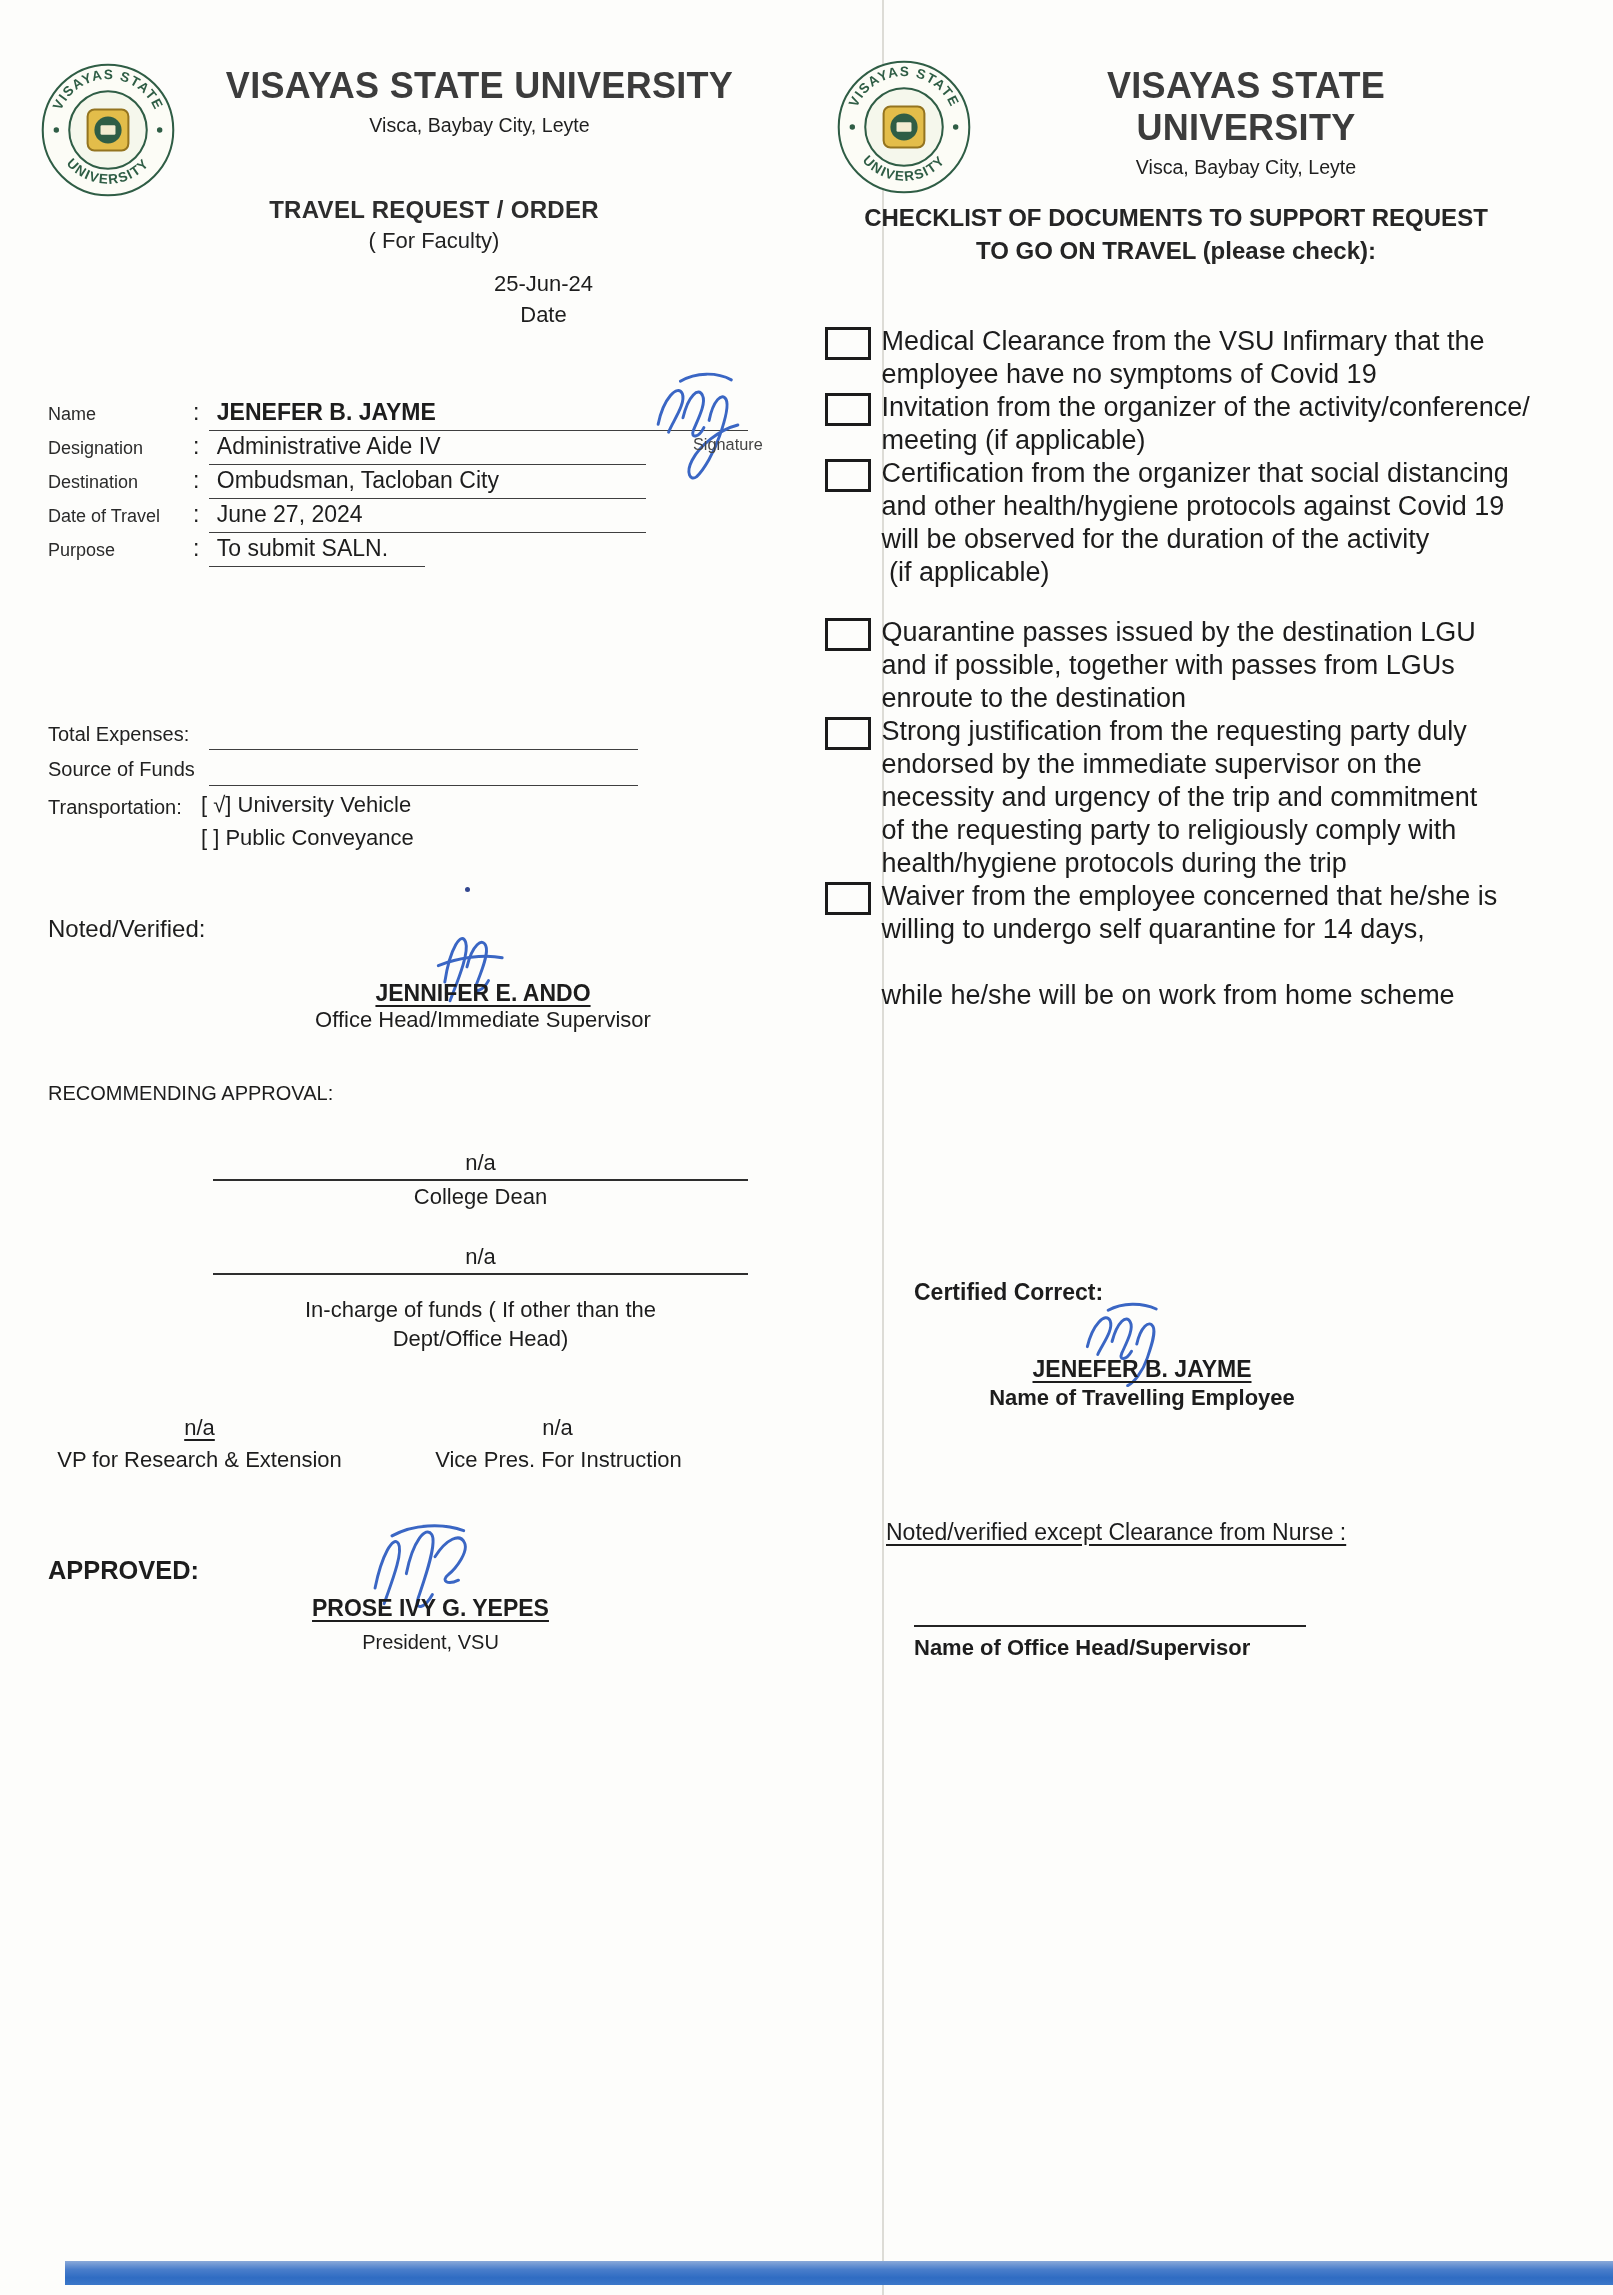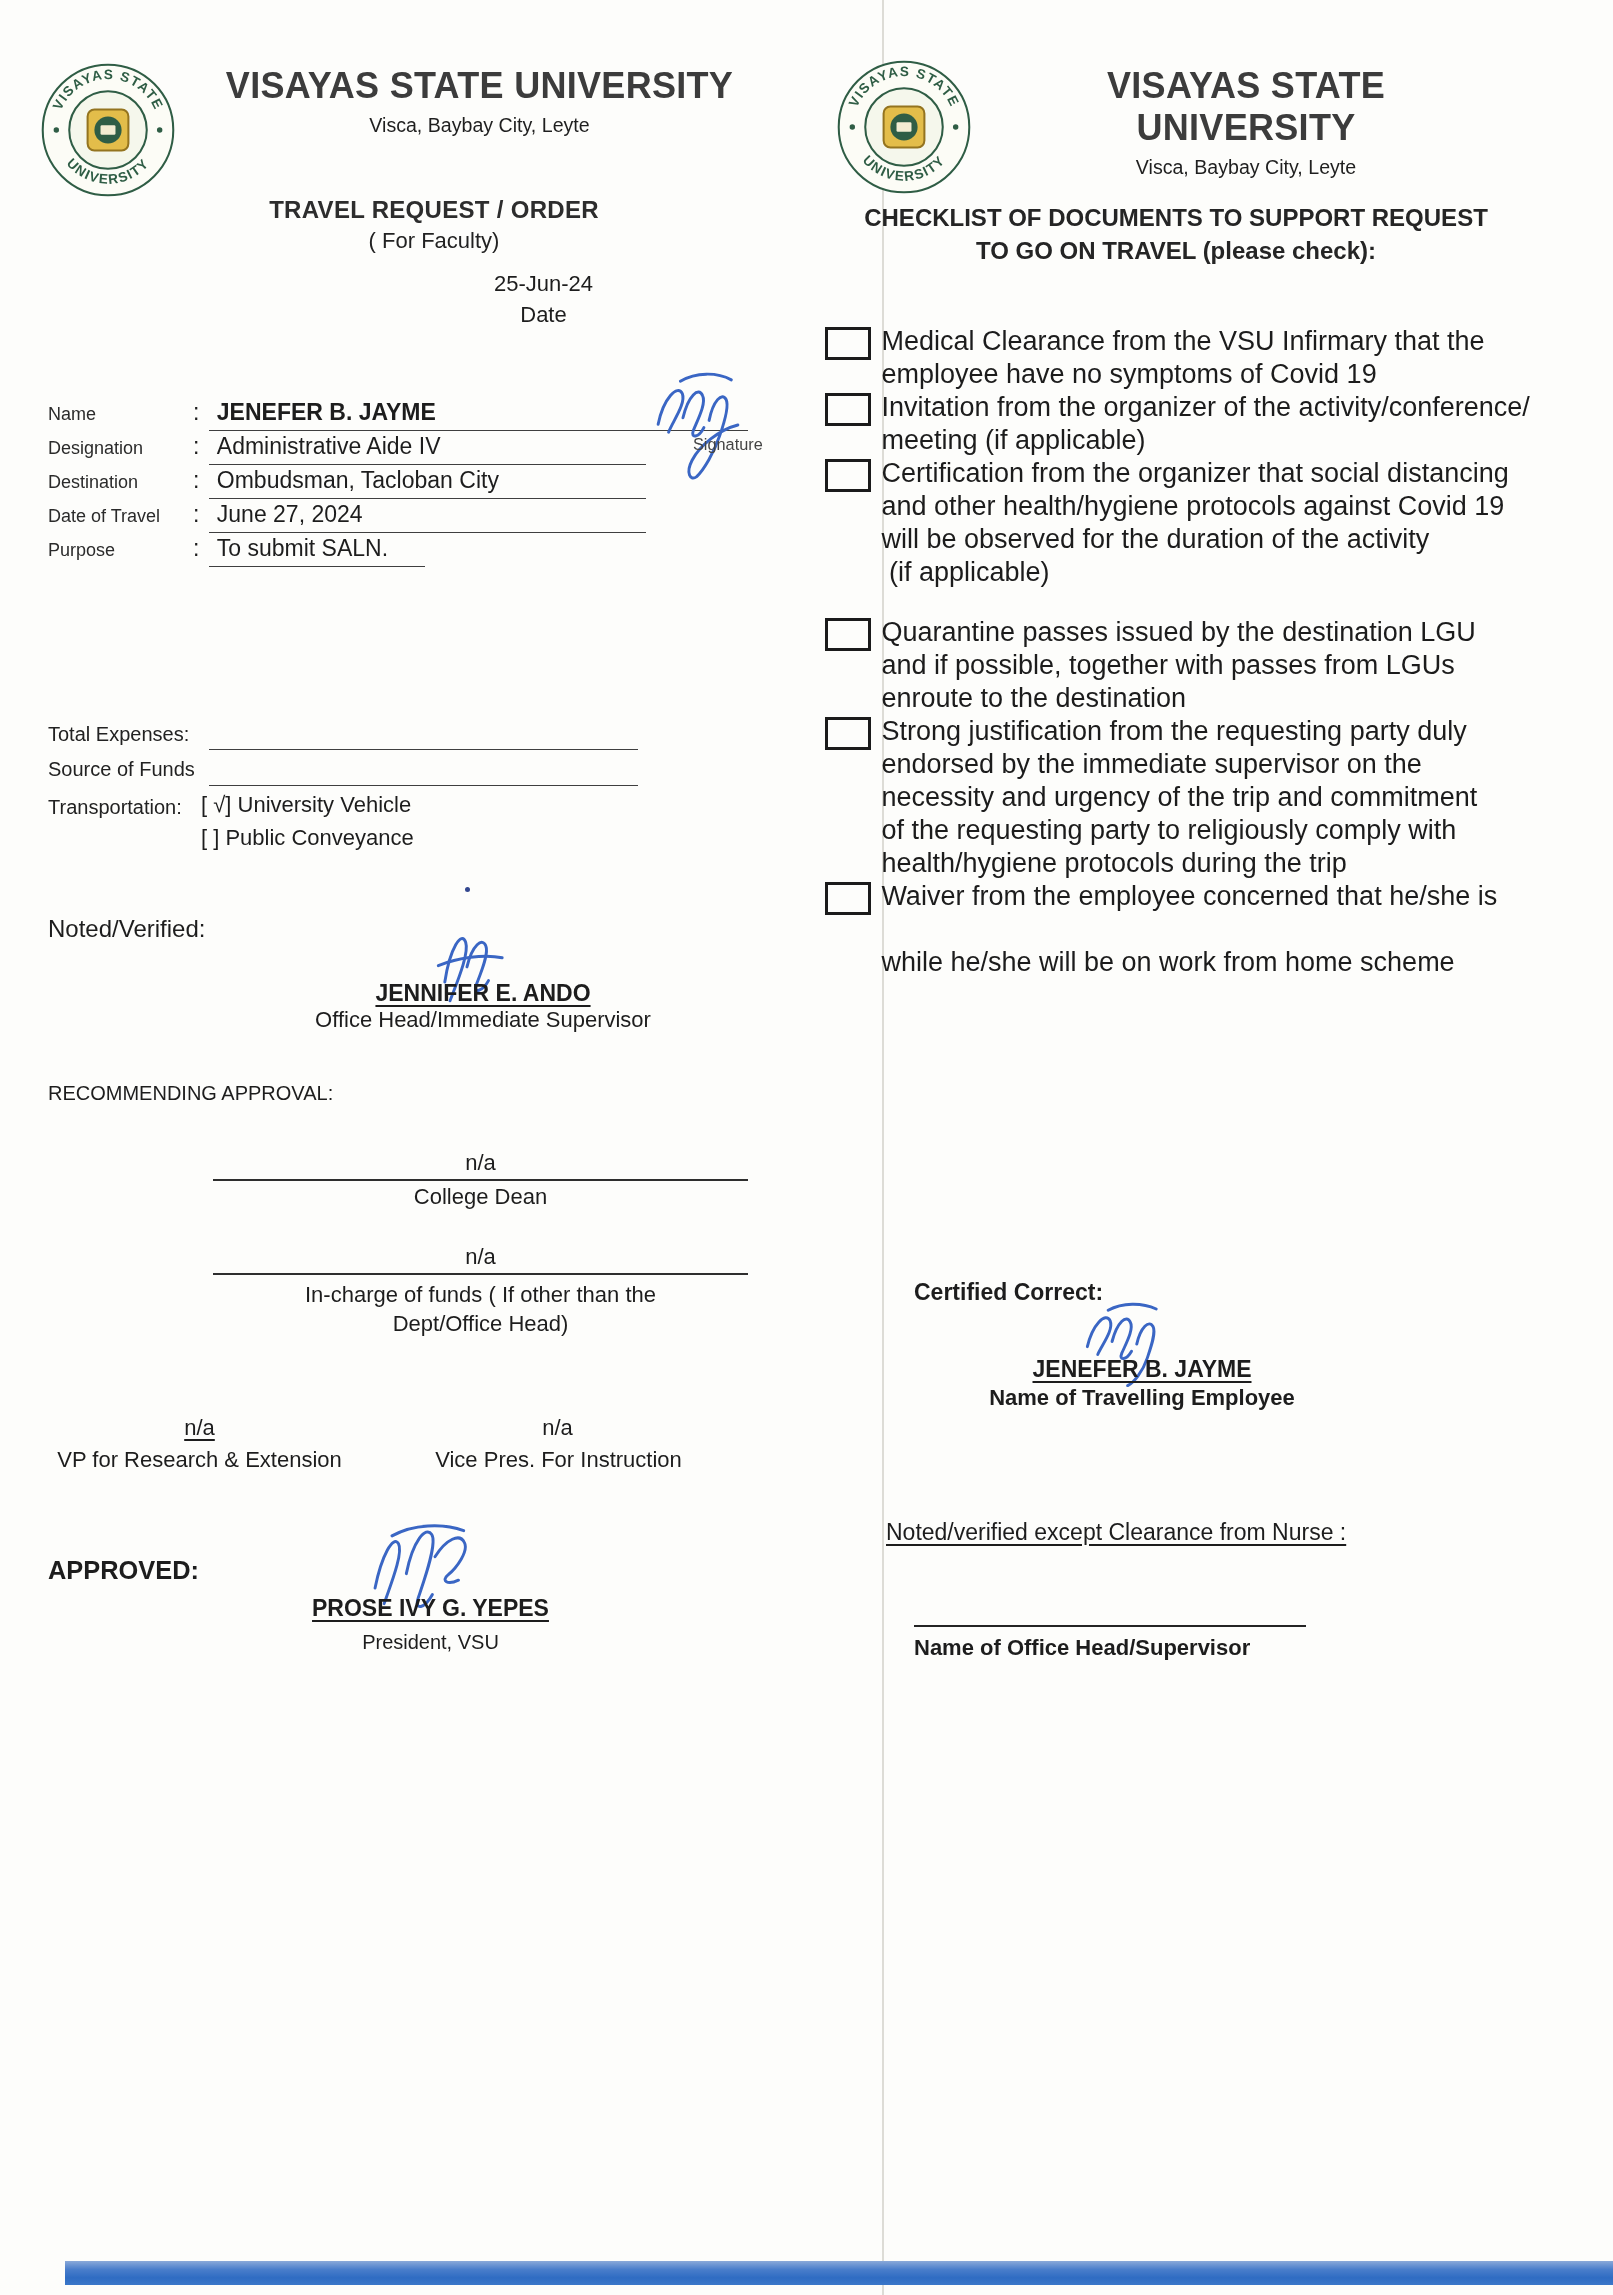--- a/index.html
+++ b/index.html
@@ -155,21 +155,21 @@
 
   <div class="abs center" style="left:213px;top:1150px;width:535px">
     <div class="val">n/a</div>
     <div class="rule"></div>
     <div class="sub" style="margin-top:3.9px">College Dean</div>
   </div>
 
   <div class="abs center" style="left:213px;top:1244px;width:535px">
     <div class="val">n/a</div>
     <div class="rule"></div>
-    <div class="sub" style="margin-top:7px">In-charge of funds ( If other than the</div>
+    <div class="sub" style="margin-top:22px">In-charge of funds ( If other than the</div>
     <div class="sub" style="margin-top:3.9px">Dept/Office Head)</div>
   </div>
 
   <div class="abs center" style="left:157px;top:1415px;width:85px">
     <span class="val u">n/a</span>
   </div>
   <div class="abs center sub" style="left:46px;top:1447px;width:307px">VP for Research &amp; Extension</div>
 
   <div class="abs center" style="left:515px;top:1415px;width:85px">
     <span class="val">n/a</span>
@@ -259,20 +259,21 @@
           <div class="cl-line">endorsed by the immediate supervisor on the</div>
           <div class="cl-line">necessity and urgency of the trip and commitment</div>
           <div class="cl-line">of the requesting party to religiously comply with</div>
           <div class="cl-line">health/hygiene protocols during the trip</div>
         </div>
     </div>
     <div class="cl-item">
       <span class="cl-box"></span>
       <div class="cl-text">
           <div class="cl-line">Waiver from the employee concerned that he/she is</div>
+          <div class="cl-line">willing to undergo self quarantine for 14 days,</div>
           <div class="cl-line">&nbsp;</div>
           <div class="cl-line">while he/she will be on work from home scheme</div>
         </div>
     </div>
   </div>
 
   <div class="abs bold" style="left:914px;top:1279px;font-size:23px">Certified Correct:</div>
 
   <div class="abs sig" style="left:1078px;top:1296px;width:98px;height:91px">
     <svg viewBox="0 0 150 140" width="98" height="91">

